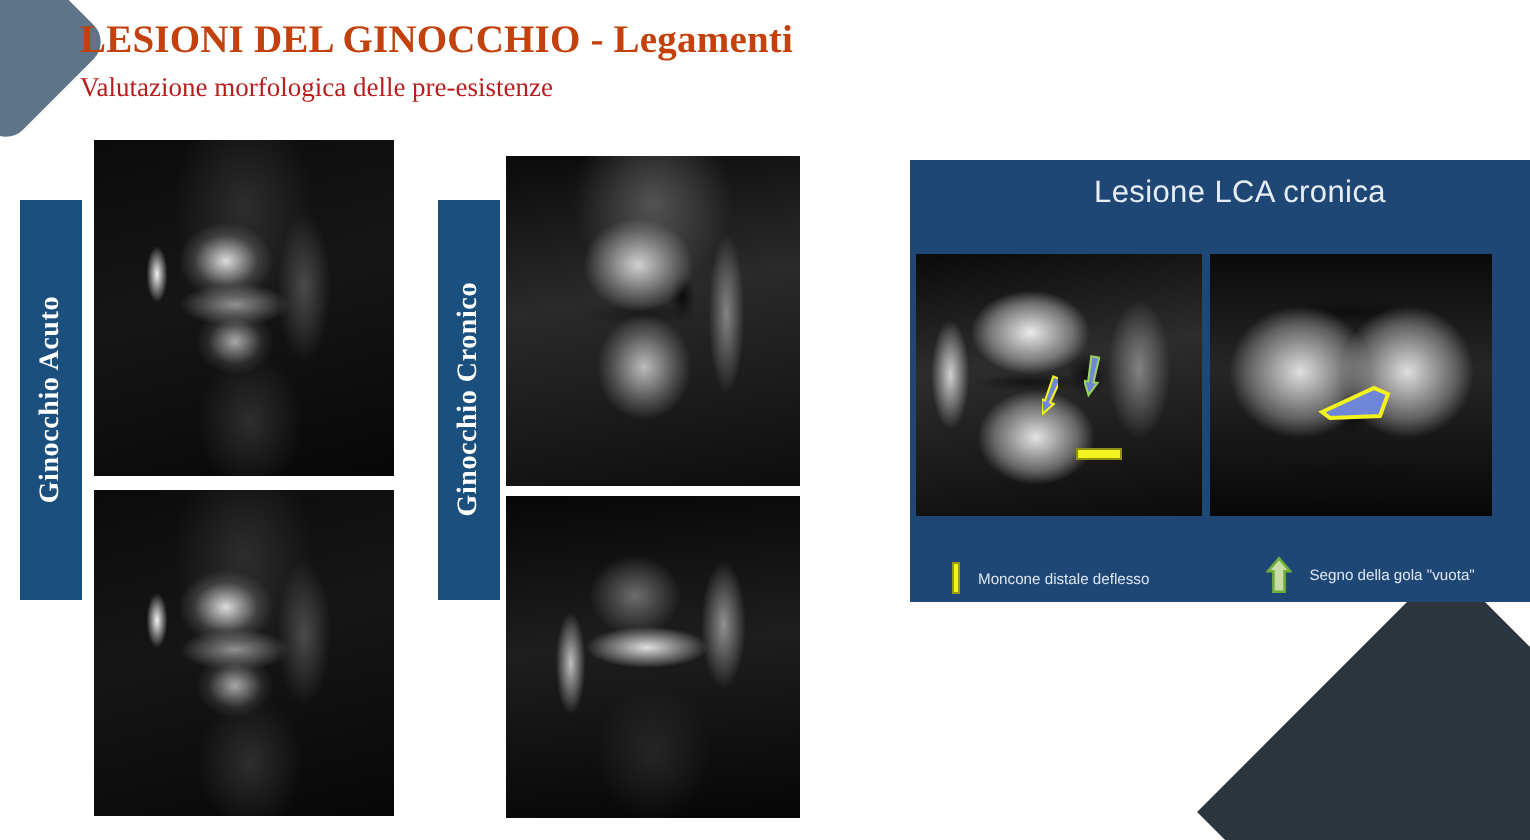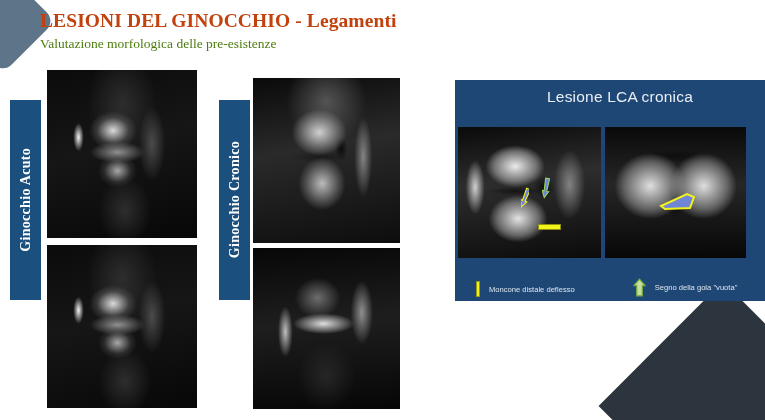--- a/index.html
+++ b/index.html
@@ -61,21 +61,21 @@
   }
   .title {
     font-size: 19.5px;
     font-weight: bold;
     color: #c2410c;
     letter-spacing: 0.1px;
     white-space: nowrap;
   }
   .subtitle {
     font-size: 13.5px;
-    color: #4d7c0f;
+    color: #b91c1c;
     margin-top: 4px;
     white-space: nowrap;
   }
 
   
   .vbar {
     position: absolute;
     background: #1b4f7d;
     display: flex;
     align-items: center;

